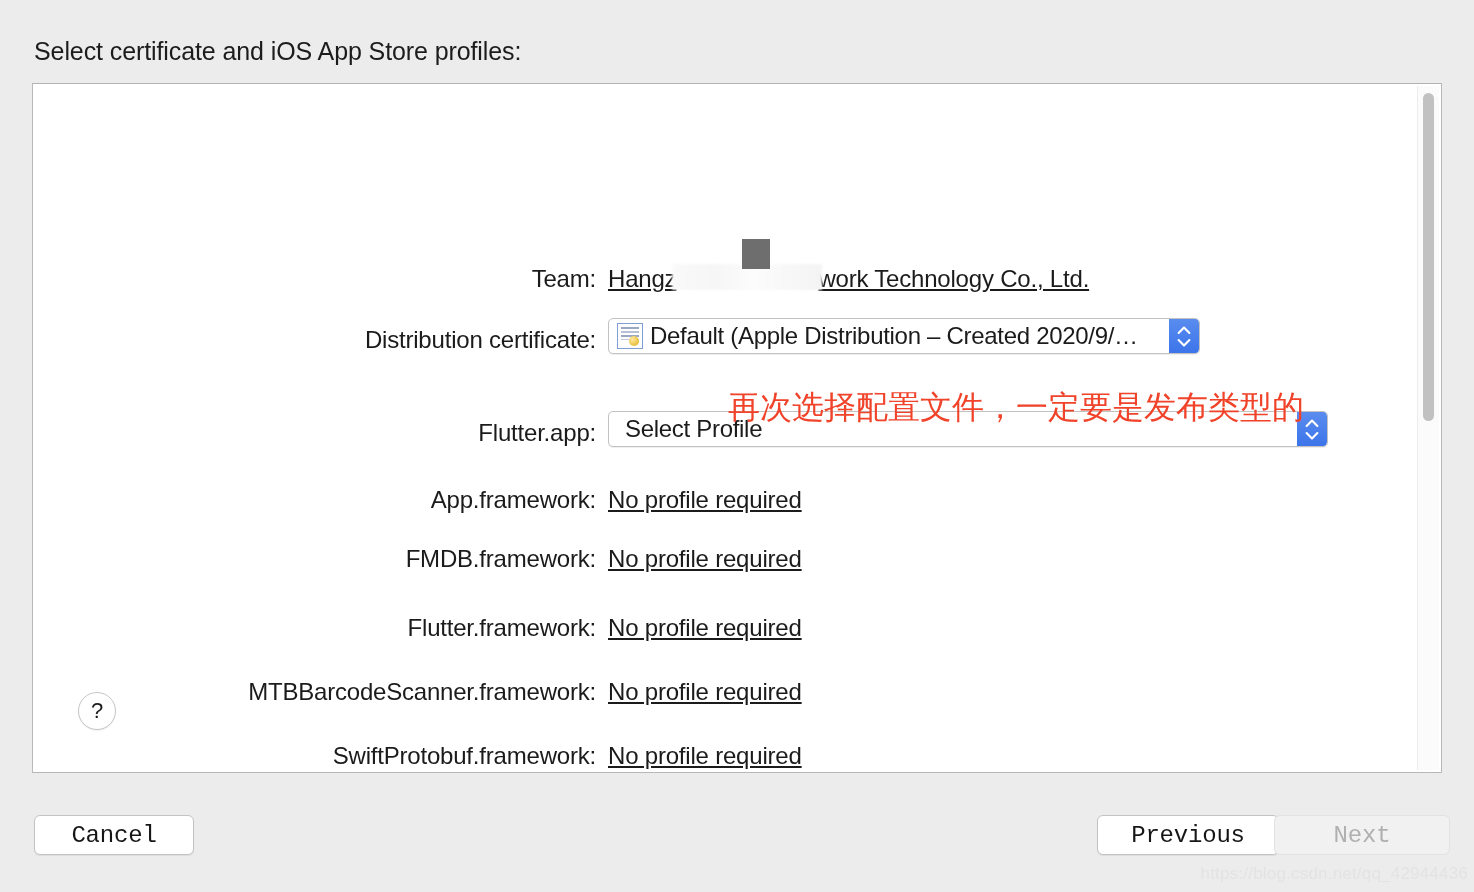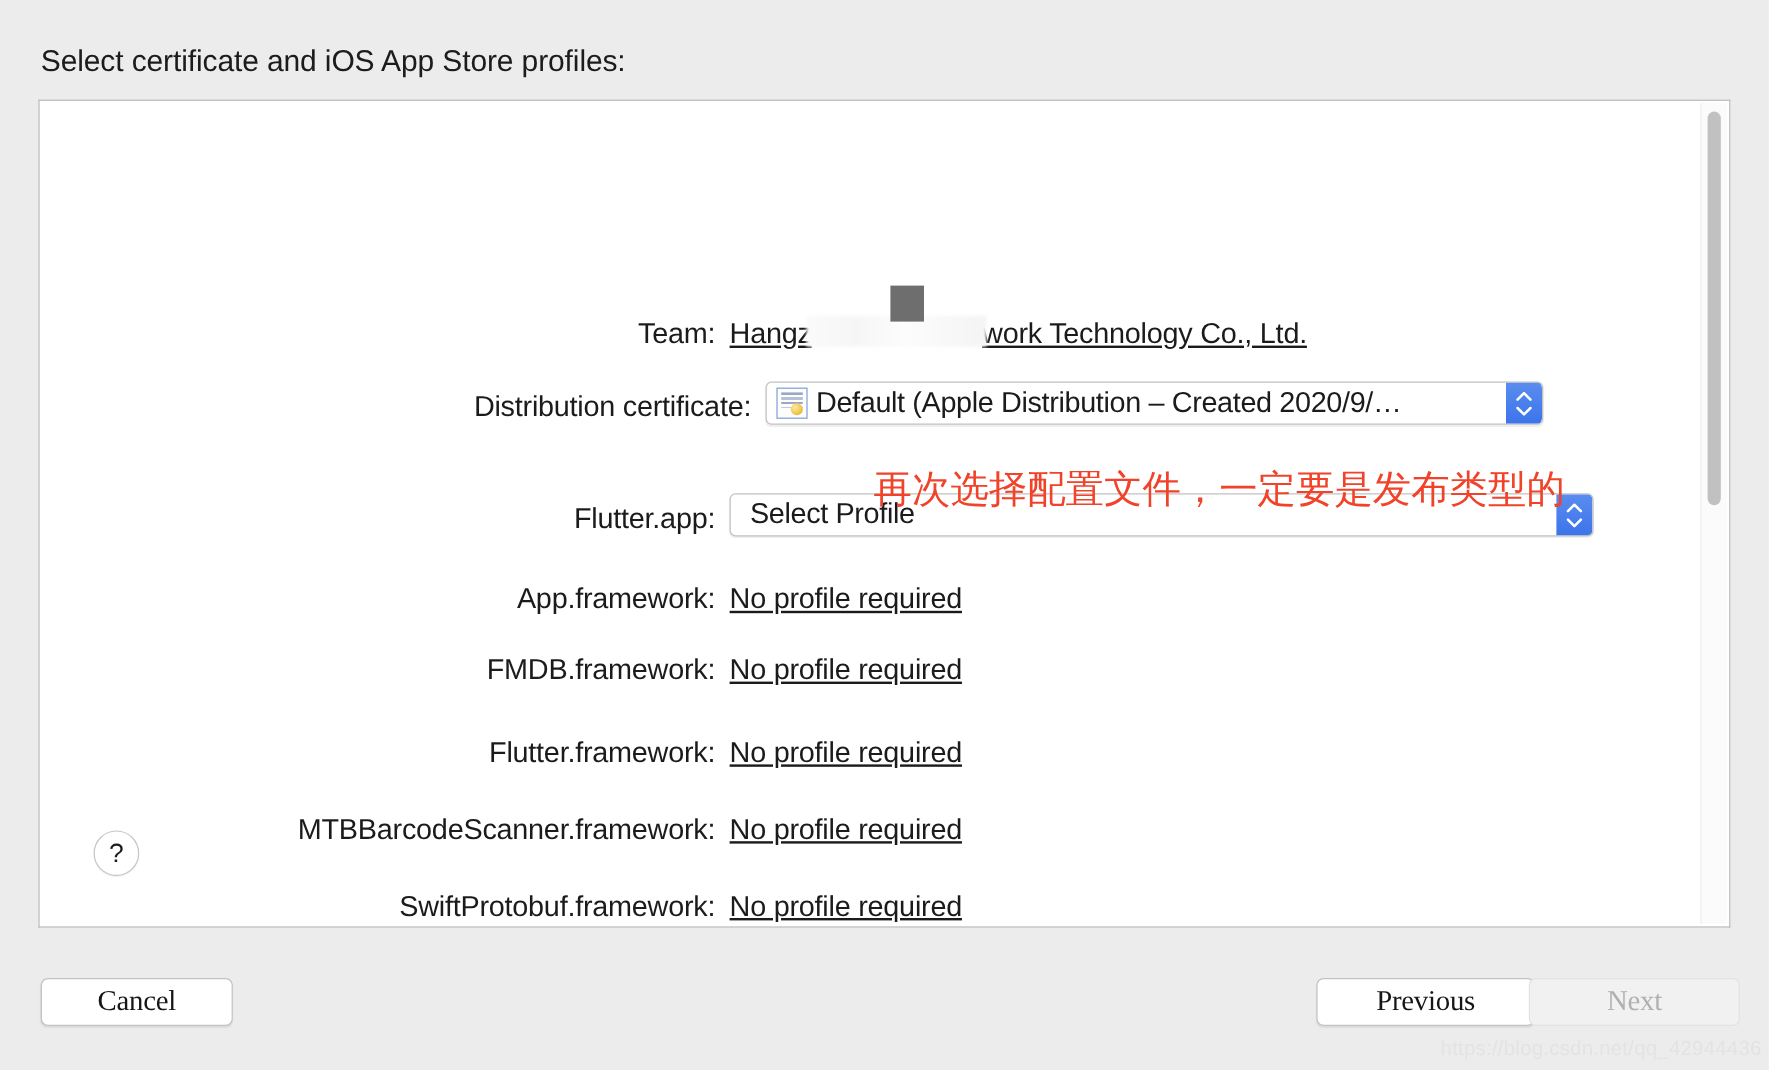--- a/index.html
+++ b/index.html
@@ -102,21 +102,21 @@
     background: #ffffff;
     border: 1px solid #c2c2c2;
     border-radius: 5px;
     box-shadow: 0 1px 1px rgba(0,0,0,0.07);
     padding: 0 38px 0 8px;
     font-size: 24px;
     color: #1b1b1b;
     white-space: nowrap;
     overflow: hidden;
   }
-  .popup.cert { width: 648px; }
+  .popup.cert { width: 592px; }
   .popup.profile { width: 720px; }
   .popup .popup-text {
     overflow: hidden;
     text-overflow: ellipsis;
     white-space: nowrap;
     letter-spacing: -0.3px;
   }
   .popup.profile .popup-text { padding-left: 8px; }
 
   .stepper {
@@ -223,21 +223,21 @@
     background: #ffffff;
     border: 1px solid #c3c3c3;
     border-radius: 6px;
     box-shadow: 0 1px 1px rgba(0,0,0,0.07);
     font-size: 24px;
     color: #161616;
     display: flex;
     align-items: center;
     justify-content: center;
     letter-spacing: -0.2px;
-    font-family: Liberation Serif, serif;
+    font-family: Liberation Mono, monospace;
   }
   .btn-cancel  { left: 34px;   top: 815px; width: 160px; }
   .btn-previous{ left: 1097px; top: 815px; width: 182px; }
   .btn-next {
     left: 1274px; top: 815px; width: 176px;
     background: #f1f1f1;
     border-color: #e2e2e2;
     color: #b0b0b0;
     box-shadow: none;
   }
@@ -264,21 +264,21 @@
     <div class="row" style="top:135px;">
       <div class="label">Team:</div>
       <div class="value team-value">
         <span>Hangz</span>
           <span class="redact-blur"></span>
           <span>work Technology Co., Ltd.</span>
         <span class="redact-block"></span>
       </div>
     </div>
 
-    <div class="row" style="top:196px;padding-left:30px;">
+    <div class="row" style="top:196px;">
       <div class="label">Distribution certificate:</div>
       <div class="popup cert">
         <span class="cert-icon">
           <span class="cert-lines"></span>
           <span class="cert-seal"></span>
         </span>
         <span class="popup-text">Default (Apple Distribution – Created 2020/9/…</span>
         <span class="stepper">
           <svg width="14" height="9" viewBox="0 0 14 9" aria-hidden="true">
             <path d="M1.6 7 L7 1.6 L12.4 7" fill="none" stroke="#ffffff" stroke-width="2.1" stroke-linecap="round" stroke-linejoin="round"></path>

